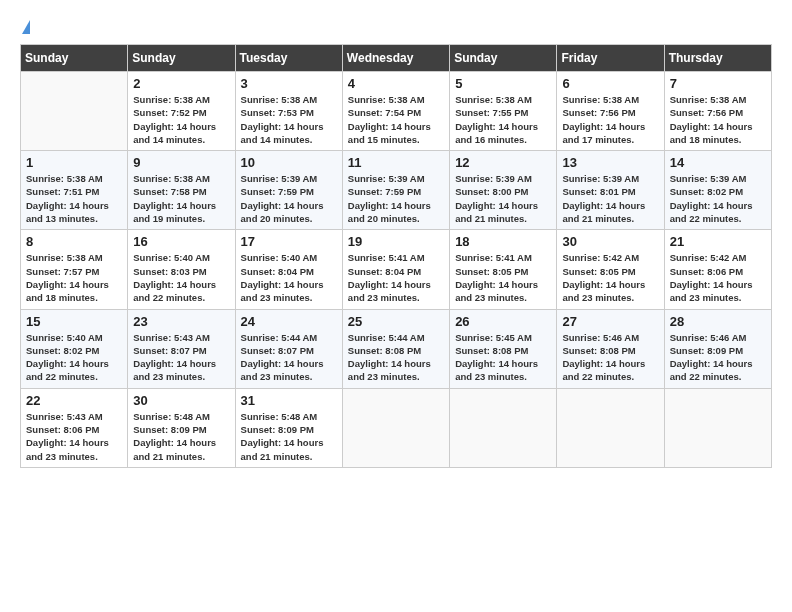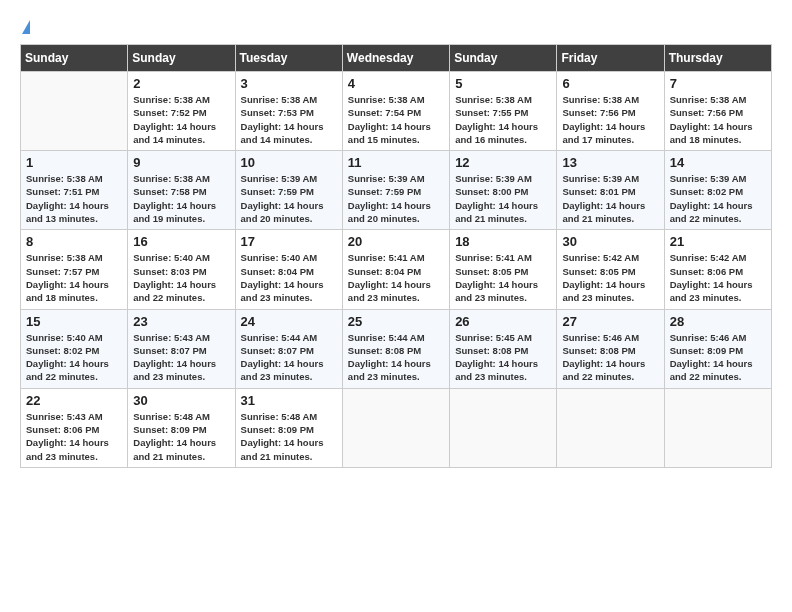--- a/index.html
+++ b/index.html
@@ -240,21 +240,21 @@
 and 22 minutes.</div>
         </td>
         <td>
           <span class="day-number">17</span>
           <div class="day-info" style="white-space: pre-line;">Sunrise: 5:40 AM
 Sunset: 8:04 PM
 Daylight: 14 hours
 and 23 minutes.</div>
         </td>
         <td>
-          <span class="day-number">20</span>
+          <span class="day-number">19</span>
           <div class="day-info" style="white-space: pre-line;">Sunrise: 5:41 AM
 Sunset: 8:04 PM
 Daylight: 14 hours
 and 23 minutes.</div>
         </td>
         <td>
           <span class="day-number">18</span>
           <div class="day-info" style="white-space: pre-line;">Sunrise: 5:41 AM
 Sunset: 8:05 PM
 Daylight: 14 hours

